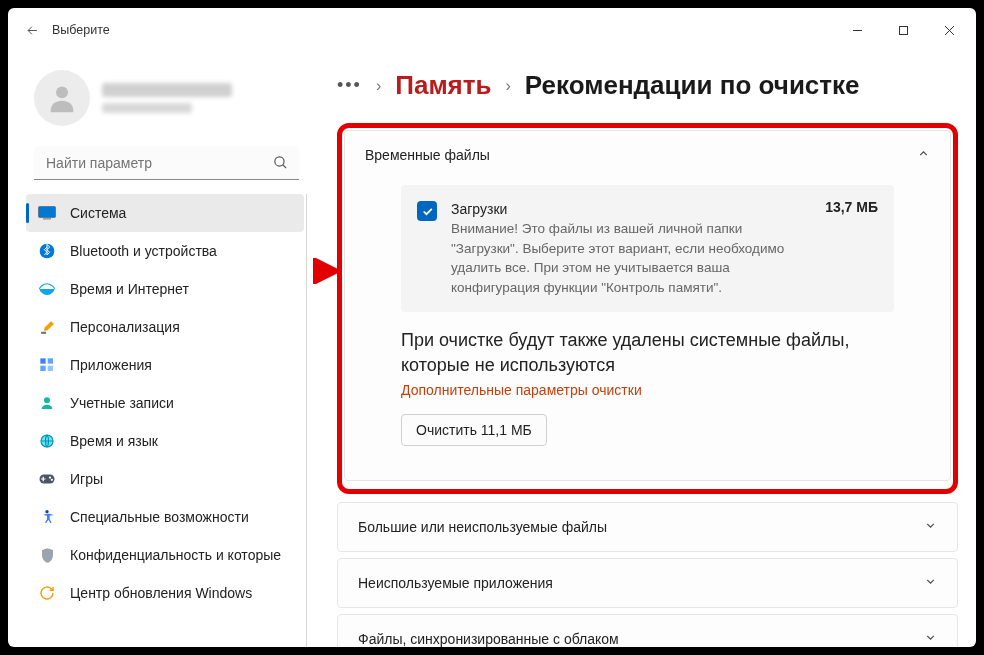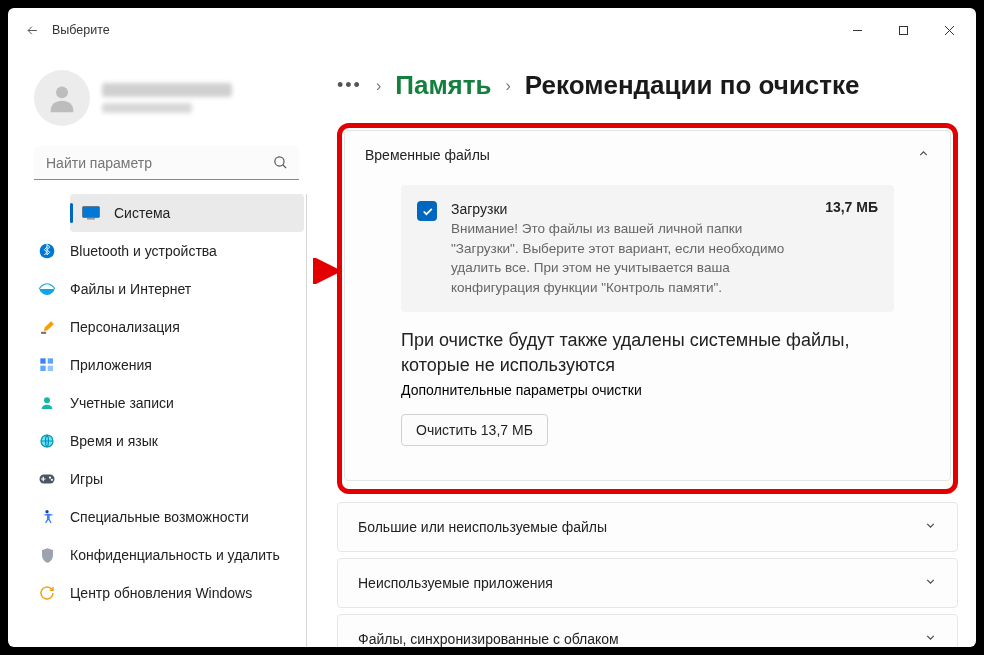--- a/index.html
+++ b/index.html
@@ -16,43 +16,43 @@
 .profile { display: flex; align-items: center; gap: 12px; padding: 18px 8px 16px 8px; }
 .avatar { width: 56px; height: 56px; border-radius: 50%; background: #ececec; display: flex; align-items: center; justify-content: center; }
 .avatar svg { width: 34px; height: 34px; }
 .profile-text .name { width: 130px; height: 14px; background: #d0d0d0; border-radius: 3px; filter: blur(2px); margin-bottom: 6px; }
 .profile-text .email { width: 90px; height: 10px; background: #d8d8d8; border-radius: 3px; filter: blur(2px); }
 .search { margin: 4px 8px 14px 8px; position: relative; }
 .search input { width: 100%; height: 34px; border: none; border-bottom: 1.5px solid #888; background: #fbfbfb; padding: 0 36px 0 12px; font-size: 14px; border-radius: 4px 4px 0 0; outline: none; }
 .search .icon { position: absolute; right: 10px; top: 8px; color: #555; }
 .nav { flex: 1; overflow-y: auto; border-right: 1px solid #d6d6d6; padding-right: 2px; }
 .nav-item { display: flex; align-items: center; gap: 14px; height: 38px; padding: 0 12px; border-radius: 4px; font-size: 14px; color: #222; cursor: default; position: relative; }
-.nav-item.active { background: #eaeaea; margin-left: 44px; }
+.nav-item.active { background: #eaeaea; }
 .nav-item.active::before { content: ""; position: absolute; left: 0; top: 9px; bottom: 9px; width: 3px; background: #0067c0; border-radius: 3px; }
 .nav-icon { width: 18px; height: 18px; display: flex; align-items: center; justify-content: center; font-size: 15px; }
 .main { flex: 1; padding: 6px 18px 0 24px; overflow-y: auto; position: relative; }
 .breadcrumb { display: flex; align-items: center; gap: 14px; margin: 12px 0 22px 0; }
 .bc-dots { font-size: 18px; color: #555; letter-spacing: 2px; }
 .bc-chev { font-size: 16px; color: #777; }
-.bc-item { font-size: 26px; color: #15803d; font-weight: 600; }
+.bc-item { font-size: 26px; color: #b91c1c; font-weight: 600; }
 .bc-item.current { color: #1a1a1a; }
 .panel { border: 1px solid #e6e6e6; border-radius: 4px; margin-bottom: 6px; background: #fdfdfd; }
 .panel-head { display: flex; align-items: flex-end; justify-content: space-between; padding: 16px 20px; font-size: 14px; color: #222; }
 .panel.expanded .panel-body { padding: 0 20px 20px 20px; }
 .chev { font-size: 14px; color: #555; }
 .highlight-wrap { border: 5px solid #e30000; border-radius: 12px; padding: 2px; margin-bottom: 8px; position: relative; }
 .arrow { position: absolute; left: -70px; top: 130px; }
 .dl-row { display: flex; gap: 14px; background: #f4f4f4; border-radius: 4px; padding: 14px 16px; margin: 6px 36px 16px 36px; }
 .chk { width: 20px; height: 20px; border-radius: 4px; background: #0067c0; display: flex; align-items: center; justify-content: center; flex-shrink: 0; margin-top: 2px; }
 .chk svg { width: 13px; height: 13px; }
 .dl-text { flex: 1; font-size: 13.5px; color: #666; line-height: 1.45; }
 .dl-title { color: #222; font-size: 14px; display: block; }
 .dl-size { font-size: 14px; color: #222; white-space: nowrap; font-weight: bold; }
 .info { font-size: 18px; color: #222; margin: 0 36px 2px 36px; line-height: 1.4; }
-.link { color: #000000; font-size: 14px; margin: 4px 36px 16px 36px; display: block; }
+.link { color: #c2410c; font-size: 14px; margin: 4px 36px 16px 36px; display: block; }
 .clean-btn { margin: 0 0 14px 36px; padding: 7px 14px; border: 1px solid #d0d0d0; border-radius: 4px; background: #fcfcfc; font-size: 14px; color: #222; }
 .nav::-webkit-scrollbar, .main::-webkit-scrollbar { width: 3px; }
 .nav::-webkit-scrollbar-thumb, .main::-webkit-scrollbar-thumb { background: #c4c4c4; border-radius: 3px; }
 </style>
 </head>
 <body>
 
 <div class="frame">
     <div class="window">
   <div class="titlebar">
@@ -121,21 +121,21 @@
               </span>
               <span>Bluetooth и устройства</span>
             </div>
         <div class="nav-item">
               <span class="nav-icon">
                 <svg width="18" height="14" viewBox="0 0 24 18">
                   <path d="M12 17c5 0 10-5 10-8H2c0 3 5 8 10 8z" fill="#0ea5e9"></path>
                   <path d="M2 9c0-2 5-7 10-7s10 5 10 7" fill="none" stroke="#0ea5e9" stroke-width="1.5"></path>
                 </svg>
               </span>
-              <span>Файлы и Интернет</span>
+              <span>Время и Интернет</span>
             </div>
         <div class="nav-item">
               <span class="nav-icon">
                 <svg width="17" height="17" viewBox="0 0 24 24">
                   <path d="M17 3l4 4-9 9-5 1 1-5z" fill="#f59e0b"></path>
                   <rect x="3" y="18" width="7" height="3" fill="#6b7280"></rect>
                 </svg>
               </span>
               <span>Персонализация</span>
             </div>
@@ -188,21 +188,21 @@
                 </svg>
               </span>
               <span>Специальные возможности</span>
             </div>
         <div class="nav-item">
               <span class="nav-icon">
                 <svg width="15" height="17" viewBox="0 0 24 28" fill="#9ca3af">
                   <path d="M12 2l9 3v8c0 7-4 11-9 13-5-2-9-6-9-13V5z"></path>
                 </svg>
               </span>
-              <span>Конфиденциальность и удалить</span>
+              <span>Конфиденциальность и которые</span>
             </div>
         <div class="nav-item">
               <span class="nav-icon">
                 <svg width="16" height="16" viewBox="0 0 24 24" fill="none" stroke="#f59e0b" stroke-width="2.2">
                   <path d="M21 12a9 9 0 11-3-6.7L21 8"></path>
                   <path d="M21 3v5h-5"></path>
                 </svg>
               </span>
               <span>Центр обновления Windows</span>
             </div>
@@ -242,21 +242,21 @@
                     </svg>
                   </div>
               <div class="dl-text">
                 <span class="dl-title">Загрузки</span>
                 <span>Внимание! Это файлы из вашей личной папки "Загрузки". Выберите этот вариант, если необходимо удалить все. При этом не учитывается ваша конфигурация функции "Контроль памяти".</span>
               </div>
               <div class="dl-size">13,7 МБ</div>
             </div>
             <div class="info">При очистке будут также удалены системные файлы, которые не используются</div>
             <a class="link">Дополнительные параметры очистки</a>
-            <button class="clean-btn">Очистить 13,7 МБ</button>
+            <button class="clean-btn">Очистить 11,1 МБ</button>
           </div>
         </div>
       </div>
 
       <div class="panel">
         <div class="panel-head">
           <span>Большие или неиспользуемые файлы</span>
           <span class="chev"><svg width="13" height="13" viewBox="0 0 24 24" fill="none" stroke="#444" stroke-width="2">
                   <path d="M6 9l6 6 6-6"></path>
                 </svg></span>

